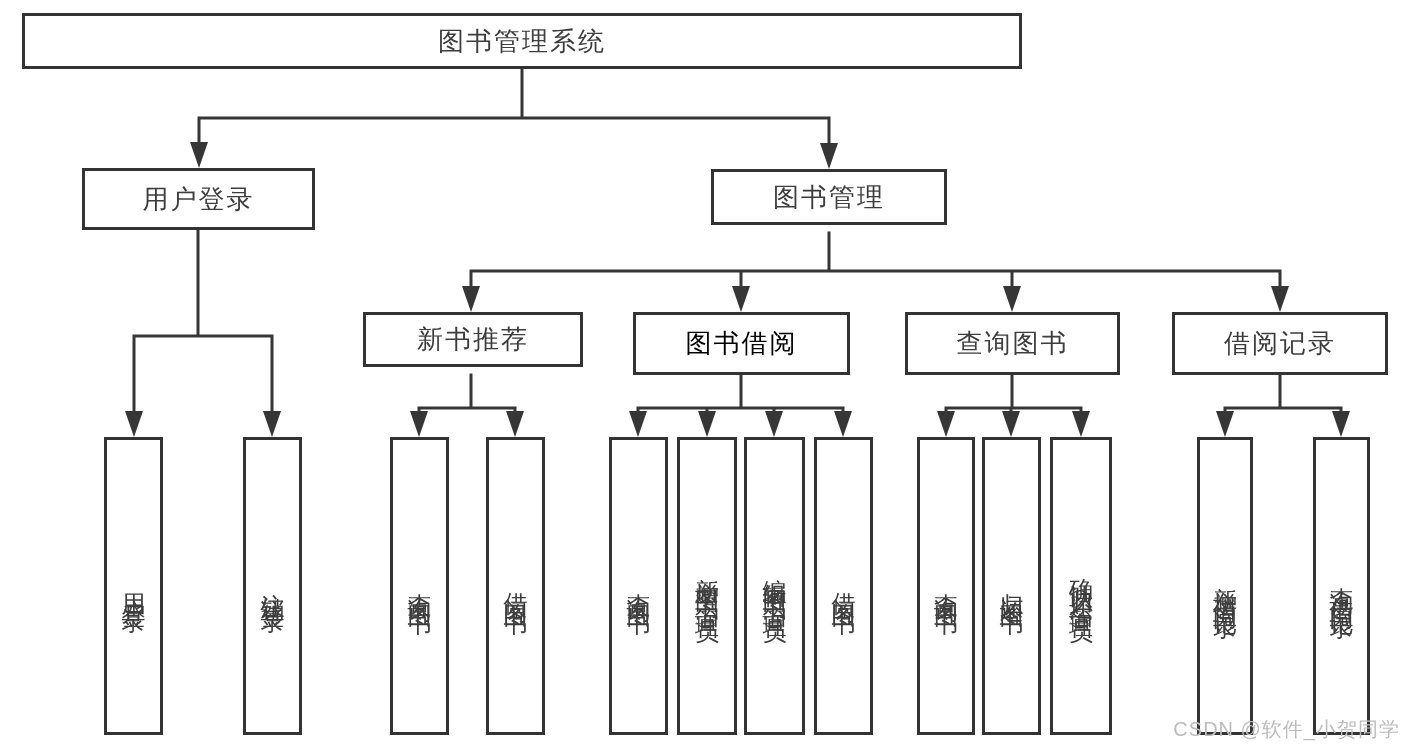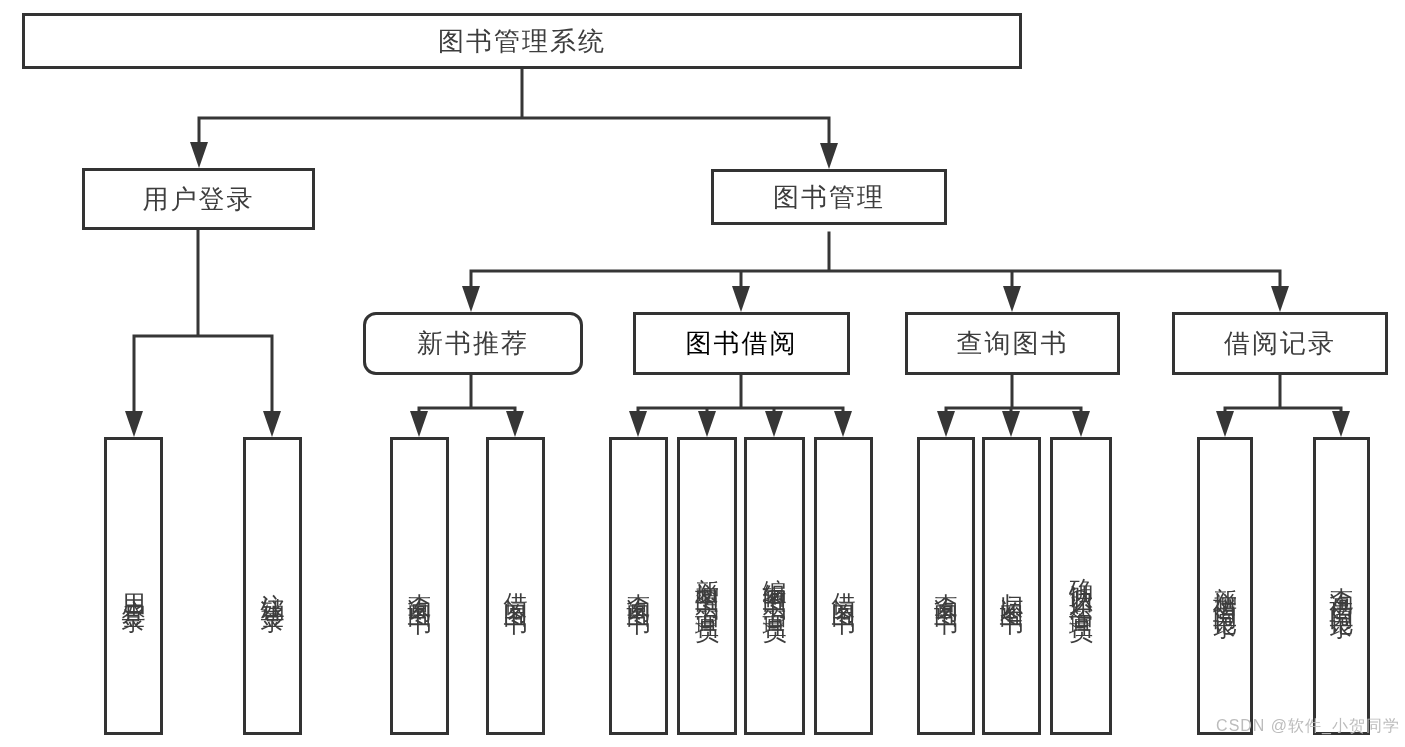--- a/index.html
+++ b/index.html
@@ -31,21 +31,21 @@
     writing-mode: vertical-rl;
     text-orientation: mixed;
     font-size: 24px;
     letter-spacing: 6px;
     line-height: 1;
   }
   .watermark {
     position: absolute;
     right: 5px;
     top: 716px;
-    font-size: 16px;
+    font-size: 20px;
     color: #bcbcbc;
     letter-spacing: 1px;
     z-index: 5;
     white-space: nowrap;
   }
 </style>
 </head>
 <body>
 
 <div class="canvas">
@@ -80,21 +80,21 @@
   <div id="nodes">
       <div class="node h" style="left: 22px; top: 13px; width: 1000px; height: 56px; border-color: rgb(51, 51, 51); background: rgb(255, 255, 255); color: rgb(61, 61, 61);">
         <span class="label">图书管理系统</span>
       </div>
       <div class="node h" style="left: 82px; top: 168px; width: 233px; height: 62px; border-color: rgb(51, 51, 51); background: rgb(255, 255, 255); color: rgb(61, 61, 61);">
         <span class="label">用户登录</span>
       </div>
       <div class="node h" style="left: 711px; top: 169px; width: 236px; height: 56px; border-color: rgb(51, 51, 51); background: rgb(255, 255, 255); color: rgb(61, 61, 61);">
         <span class="label">图书管理</span>
       </div>
-      <div class="node h" style="left: 363px; top: 312px; width: 220px; height: 63px; border-color: rgb(51, 51, 51); background: rgb(255, 255, 255); color: rgb(61, 61, 61); border-radius: 13px;">
+      <div class="node h" style="left: 363px; top: 312px; width: 220px; height: 55px; border-color: rgb(51, 51, 51); background: rgb(255, 255, 255); color: rgb(61, 61, 61);">
         <span class="label">新书推荐</span>
       </div>
       <div class="node h" style="left: 633px; top: 312px; width: 217px; height: 63px; border-color: rgb(51, 51, 51); background: rgb(255, 255, 255); color: #000000;">
         <span class="label">图书借阅</span>
       </div>
       <div class="node h" style="left: 905px; top: 312px; width: 215px; height: 63px; border-color: rgb(51, 51, 51); background: rgb(255, 255, 255); color: rgb(61, 61, 61);">
         <span class="label">查询图书</span>
       </div>
       <div class="node h" style="left: 1172px; top: 312px; width: 216px; height: 63px; border-color: rgb(51, 51, 51); background: rgb(255, 255, 255); color: rgb(61, 61, 61);">
         <span class="label">借阅记录</span>

